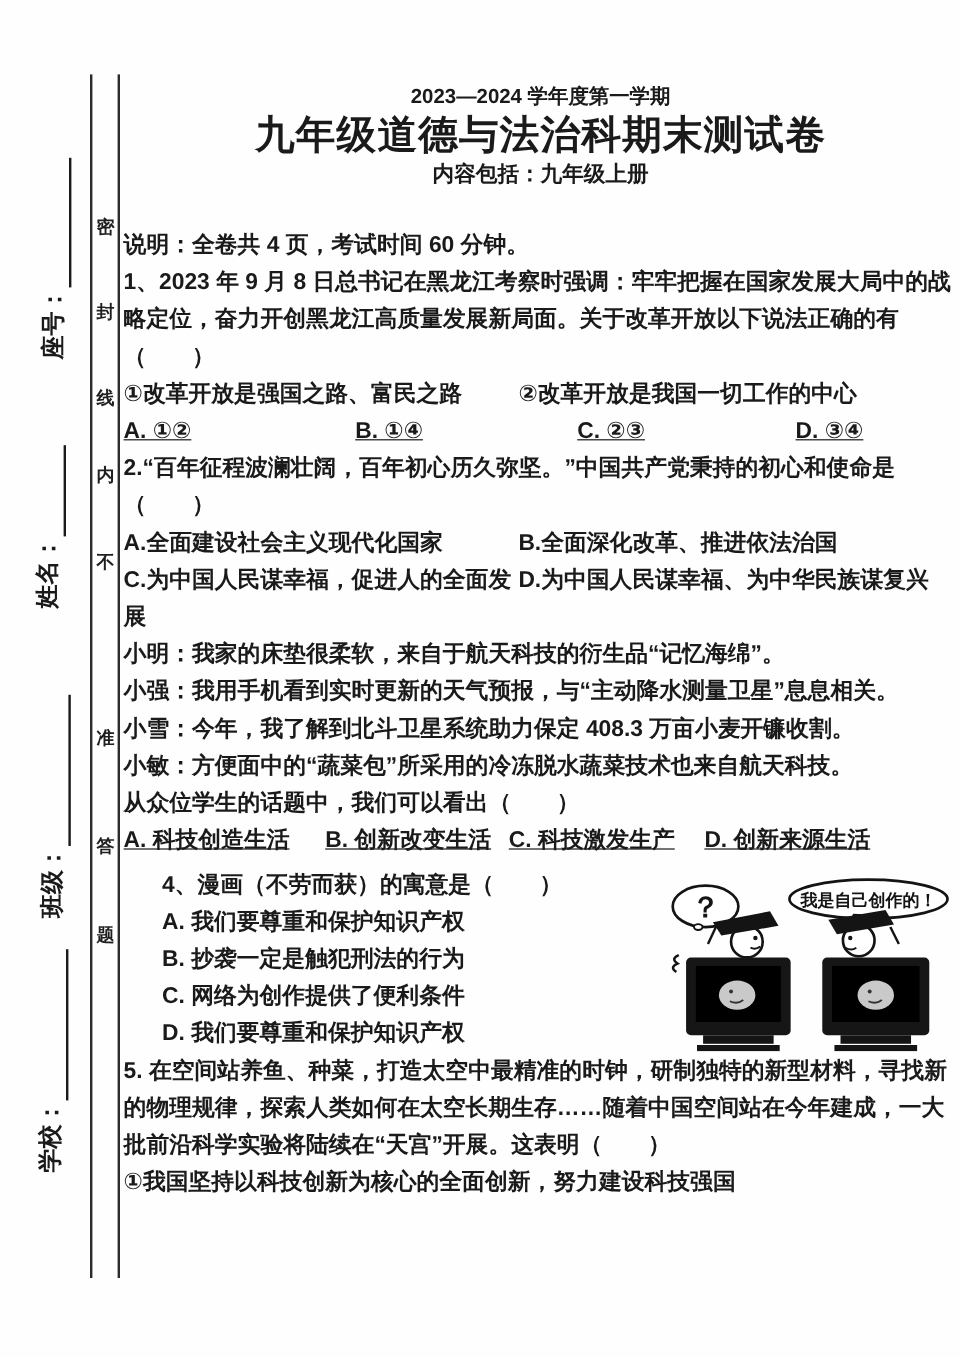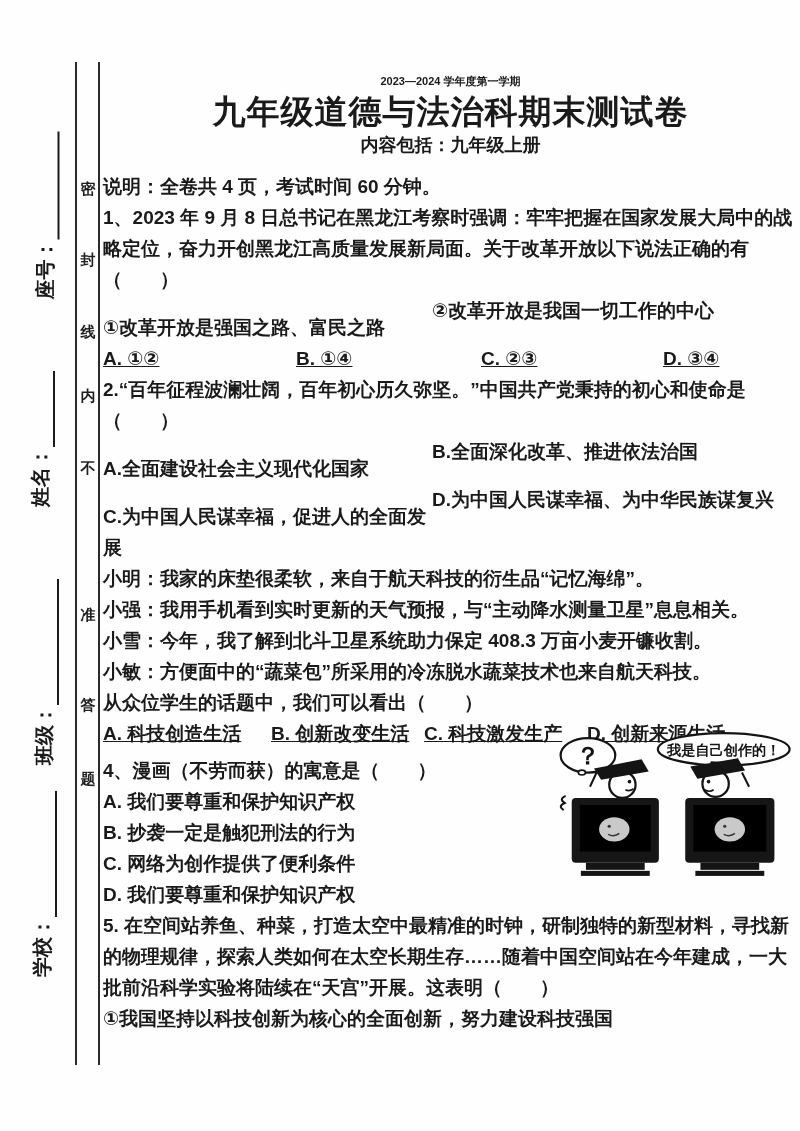--- a/index.html
+++ b/index.html
@@ -30,36 +30,36 @@
   
   .seal-line { position:absolute; width:2px; background:#2b2b2b; top:62px; height:1003px; }
   .seal-line.l1 { left:75px; }
   .seal-line.l2 { left:98px; }
   .seal-char { position:absolute; left:79px; width:18px; text-align:center;
     font-size:15px; font-weight:600; color:#1f1f1f; }
 
   
   .main { position:absolute; left:103px; top:70px; width:695px; }
   .center { text-align:center; }
-  .term  { font-size:11px; font-weight:700; line-height:22px; }
+  .term  { font-size:17px; font-weight:700; line-height:22px; }
   .title { font-size:33px; font-weight:700; line-height:40px; letter-spacing:1px; }
   .scope { font-size:18px; font-weight:700; line-height:26px; }
   .t  { font-size:19px; line-height:31px; font-weight:600; }
   .b  { font-weight:700; }
-  .note { margin-top:13px; }
+  .note { margin-top:31px; }
   .row2 { display:flex; }
-  .row2 .c1 { width:329px; flex:0 0 329px;margin-top:17px; }
+  .row2 .c1 { width:329px; flex:0 0 329px; }
   .row4 { display:flex;text-decoration:underline; }
   .q1o .o1 { width:193px; flex:0 0 193px; }
   .q1o .o2 { width:185px; flex:0 0 185px; }
   .q1o .o3 { width:182px; flex:0 0 182px; }
   .q3o .o1 { width:168px; flex:0 0 168px; }
   .q3o .o2 { width:153px; flex:0 0 153px; }
   .q3o .o3 { width:163px; flex:0 0 163px; }
-  .q4 { margin-top:6px; }
+  .q4 { margin-top:6px;margin-left:32px; }
 
   
   .cartoon { position:absolute; left:540px; top:731px; width:256px; height:152px; }
   .cartoon svg { width:100%; height:100%; }
 </style>
 </head>
 <body>
 
 <div class="page">
 

